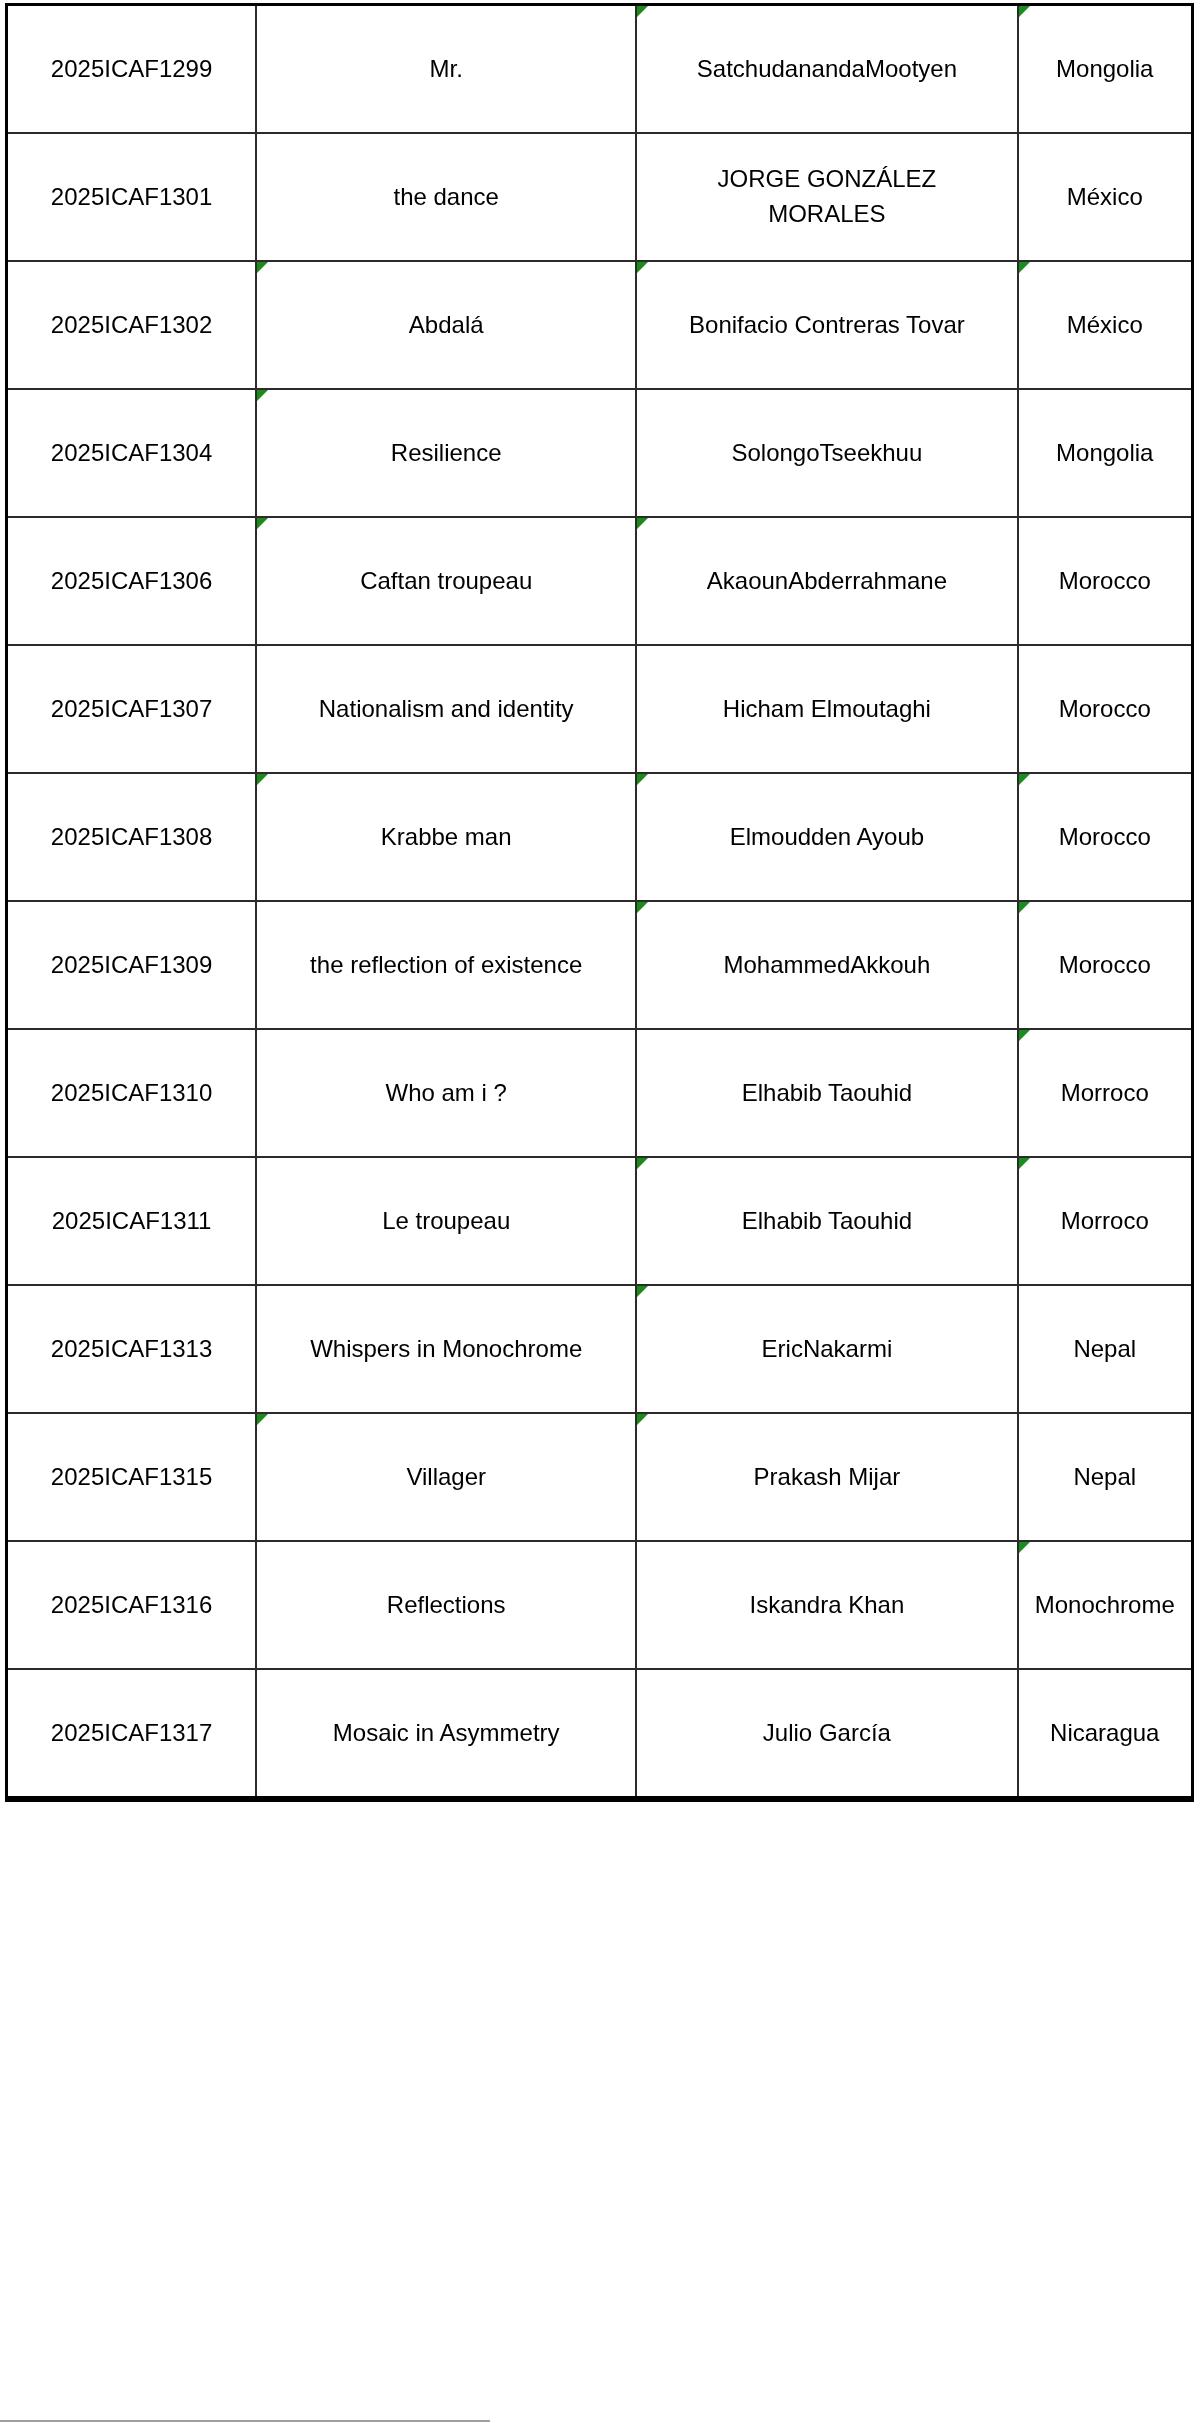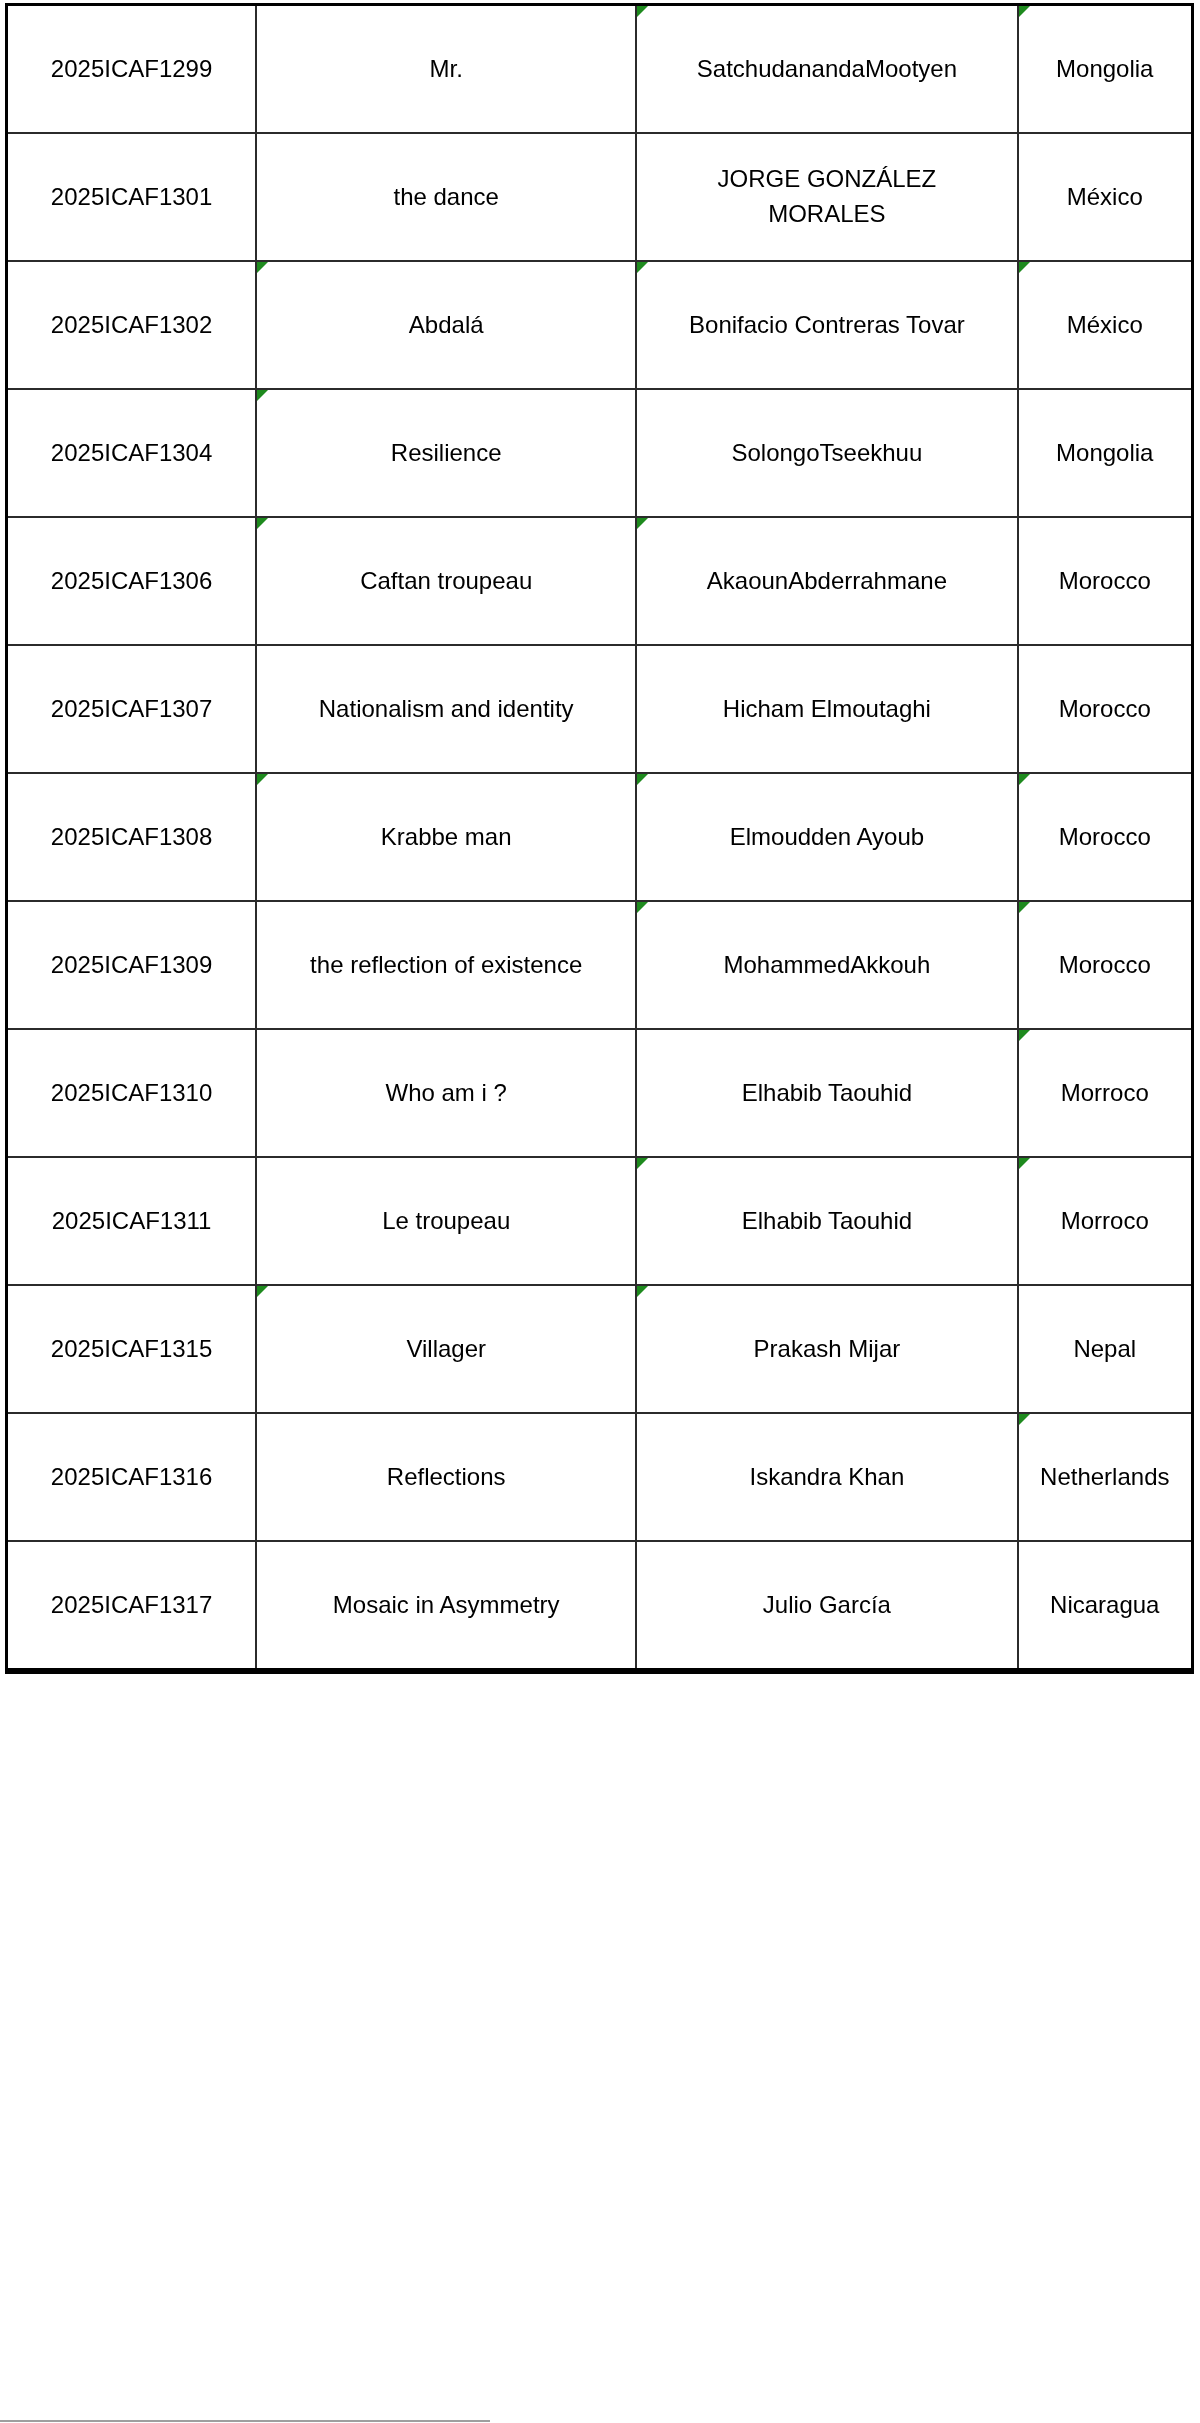--- a/index.html
+++ b/index.html
@@ -132,30 +132,36 @@
           <td><span class="cell-text">Elhabib Taouhid</span></td>
           <td><span class="tri"></span><span class="cell-text">Morroco</span></td>
         </tr>
         <tr>
           <td><span class="cell-text">2025ICAF1311</span></td>
           <td><span class="cell-text">Le troupeau</span></td>
           <td><span class="tri"></span><span class="cell-text">Elhabib Taouhid</span></td>
           <td><span class="tri"></span><span class="cell-text">Morroco</span></td>
         </tr>
         <tr>
+          <td><span class="cell-text">2025ICAF1313</span></td>
+          <td><span class="cell-text">Whispers in Monochrome</span></td>
+          <td><span class="tri"></span><span class="cell-text">EricNakarmi</span></td>
+          <td><span class="cell-text">Nepal</span></td>
+        </tr>
+        <tr>
           <td><span class="cell-text">2025ICAF1315</span></td>
           <td><span class="tri"></span><span class="cell-text">Villager</span></td>
           <td><span class="tri"></span><span class="cell-text">Prakash Mijar</span></td>
           <td><span class="cell-text">Nepal</span></td>
         </tr>
         <tr>
           <td><span class="cell-text">2025ICAF1316</span></td>
           <td><span class="cell-text">Reflections</span></td>
           <td><span class="cell-text">Iskandra Khan</span></td>
-          <td><span class="tri"></span><span class="cell-text">Netherlands</span></td>
+          <td><span class="tri"></span><span class="cell-text">Monochrome</span></td>
         </tr>
         <tr>
           <td><span class="cell-text">2025ICAF1317</span></td>
           <td><span class="cell-text">Mosaic in Asymmetry</span></td>
           <td><span class="cell-text">Julio García</span></td>
           <td><span class="cell-text">Nicaragua</span></td>
         </tr>
       </tbody>
   </table>
 </div>

